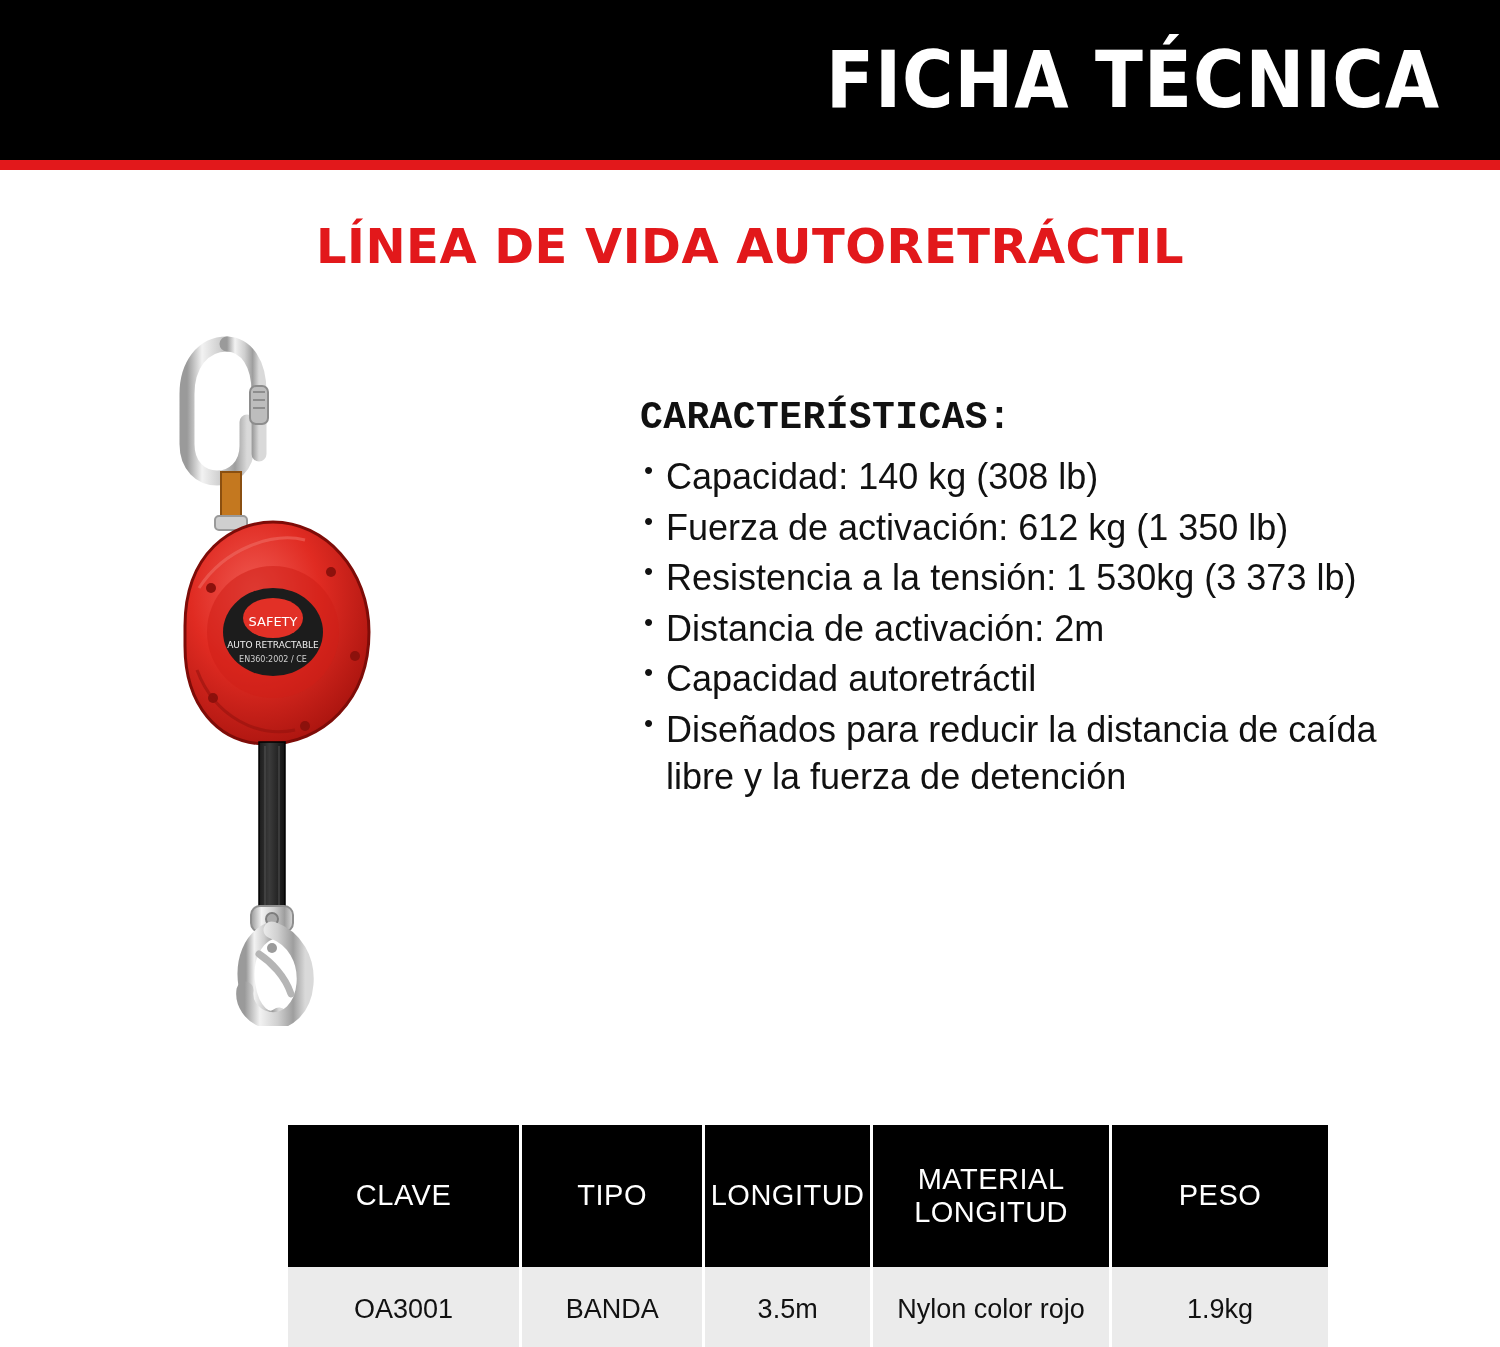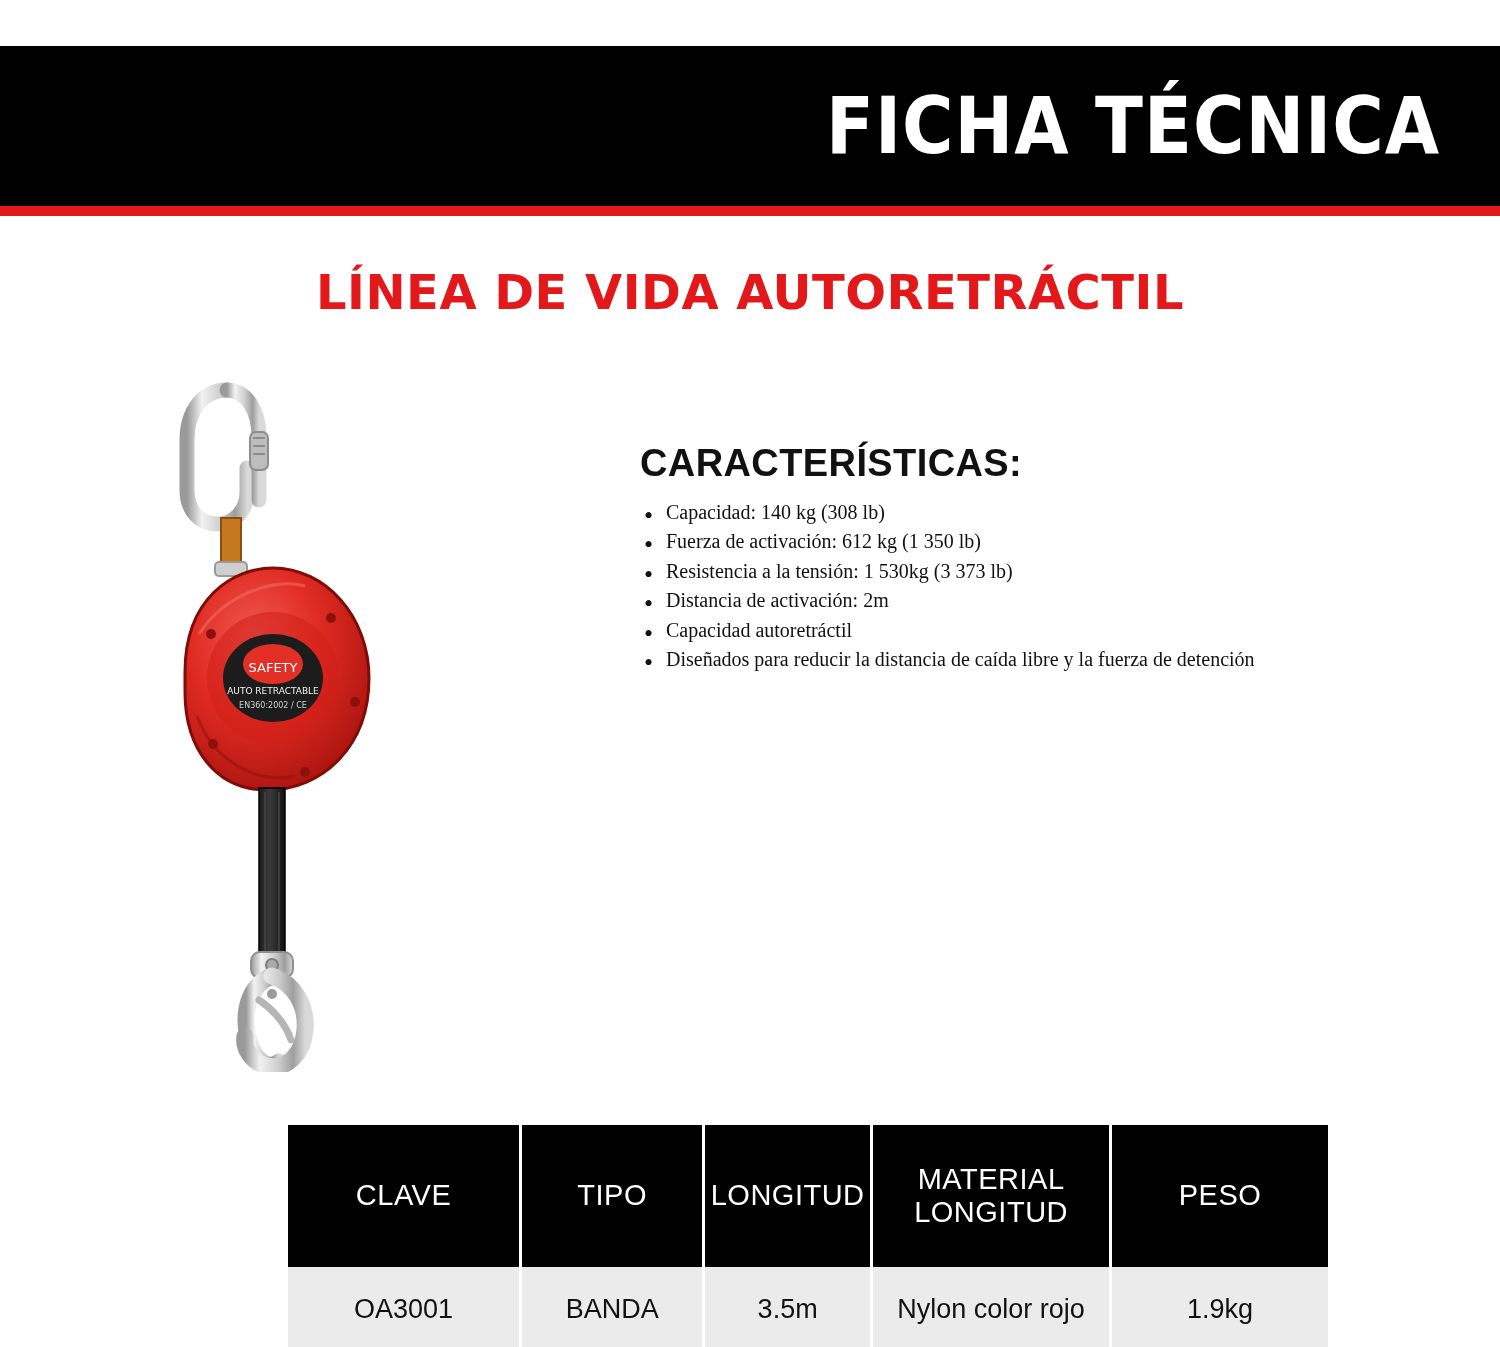--- a/index.html
+++ b/index.html
@@ -14,21 +14,20 @@
     overflow: hidden;
     position: relative;
   }
 
   
   .header-bar {
     width: 1500px;
     height: 160px;
     background: #000000;
     position: relative;
-    margin-top: 46px;
   }
   .header-title {
     position: absolute;
     right: 60px;
     top: 50%;
     transform: translateY(-50%);
     color: #ffffff;
     font-size: 78px;
     font-weight: bold;
     letter-spacing: 1px;
@@ -69,36 +68,35 @@
   }
   .specs-col {
     flex: 1;
     padding-right: 60px;
     padding-top: 80px;
   }
   .specs-heading {
     font-size: 38px;
     color: #111111;
     margin: 0 0 14px 0;
-    font-family: Liberation Sans, sans-serif;
+    font-family: Liberation Mono, monospace;
     letter-spacing: 0.4px;
   }
   .specs-list {
     list-style: none;
     margin: 0;
     padding: 0;
   }
   .specs-list li {
-    font-size: 20px;
+    font-size: 36px;
     line-height: 1.32;
     color: #111111;
     padding-left: 26px;
     position: relative;
     margin-bottom: 3px;
-    font-family: Liberation Serif, serif;
   }
   .specs-list li::before {
     content: "\2022";
     position: absolute;
     left: 4px;
     top: 0;
     font-size: 26px;
     color: #111111;
   }
 

